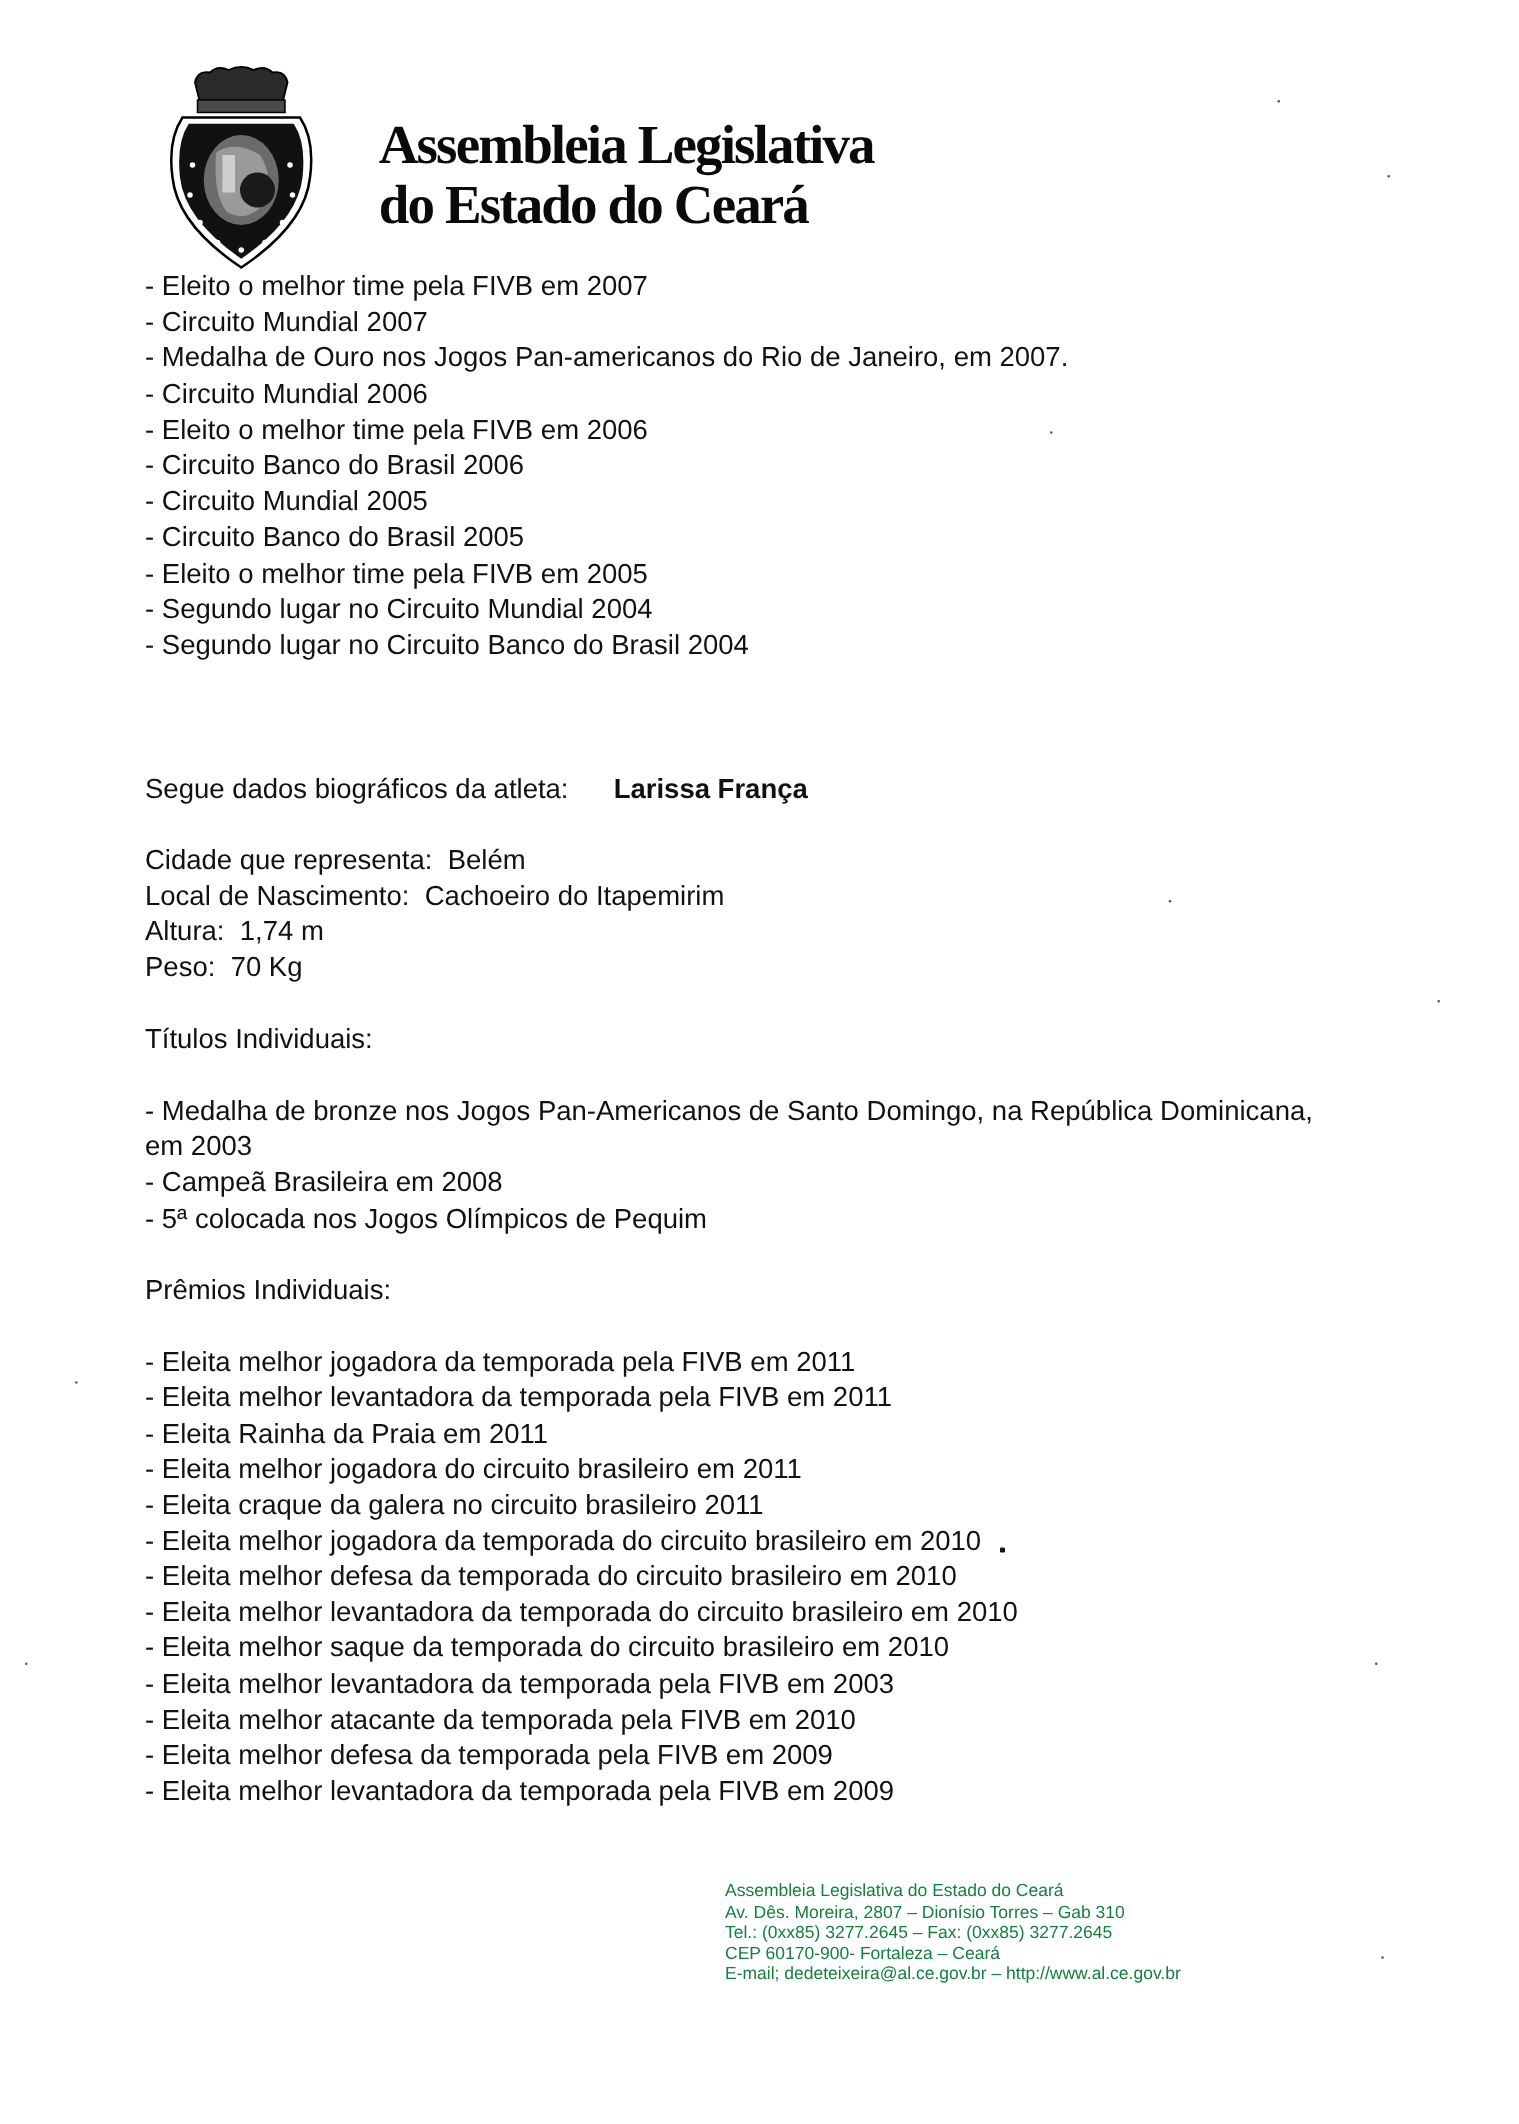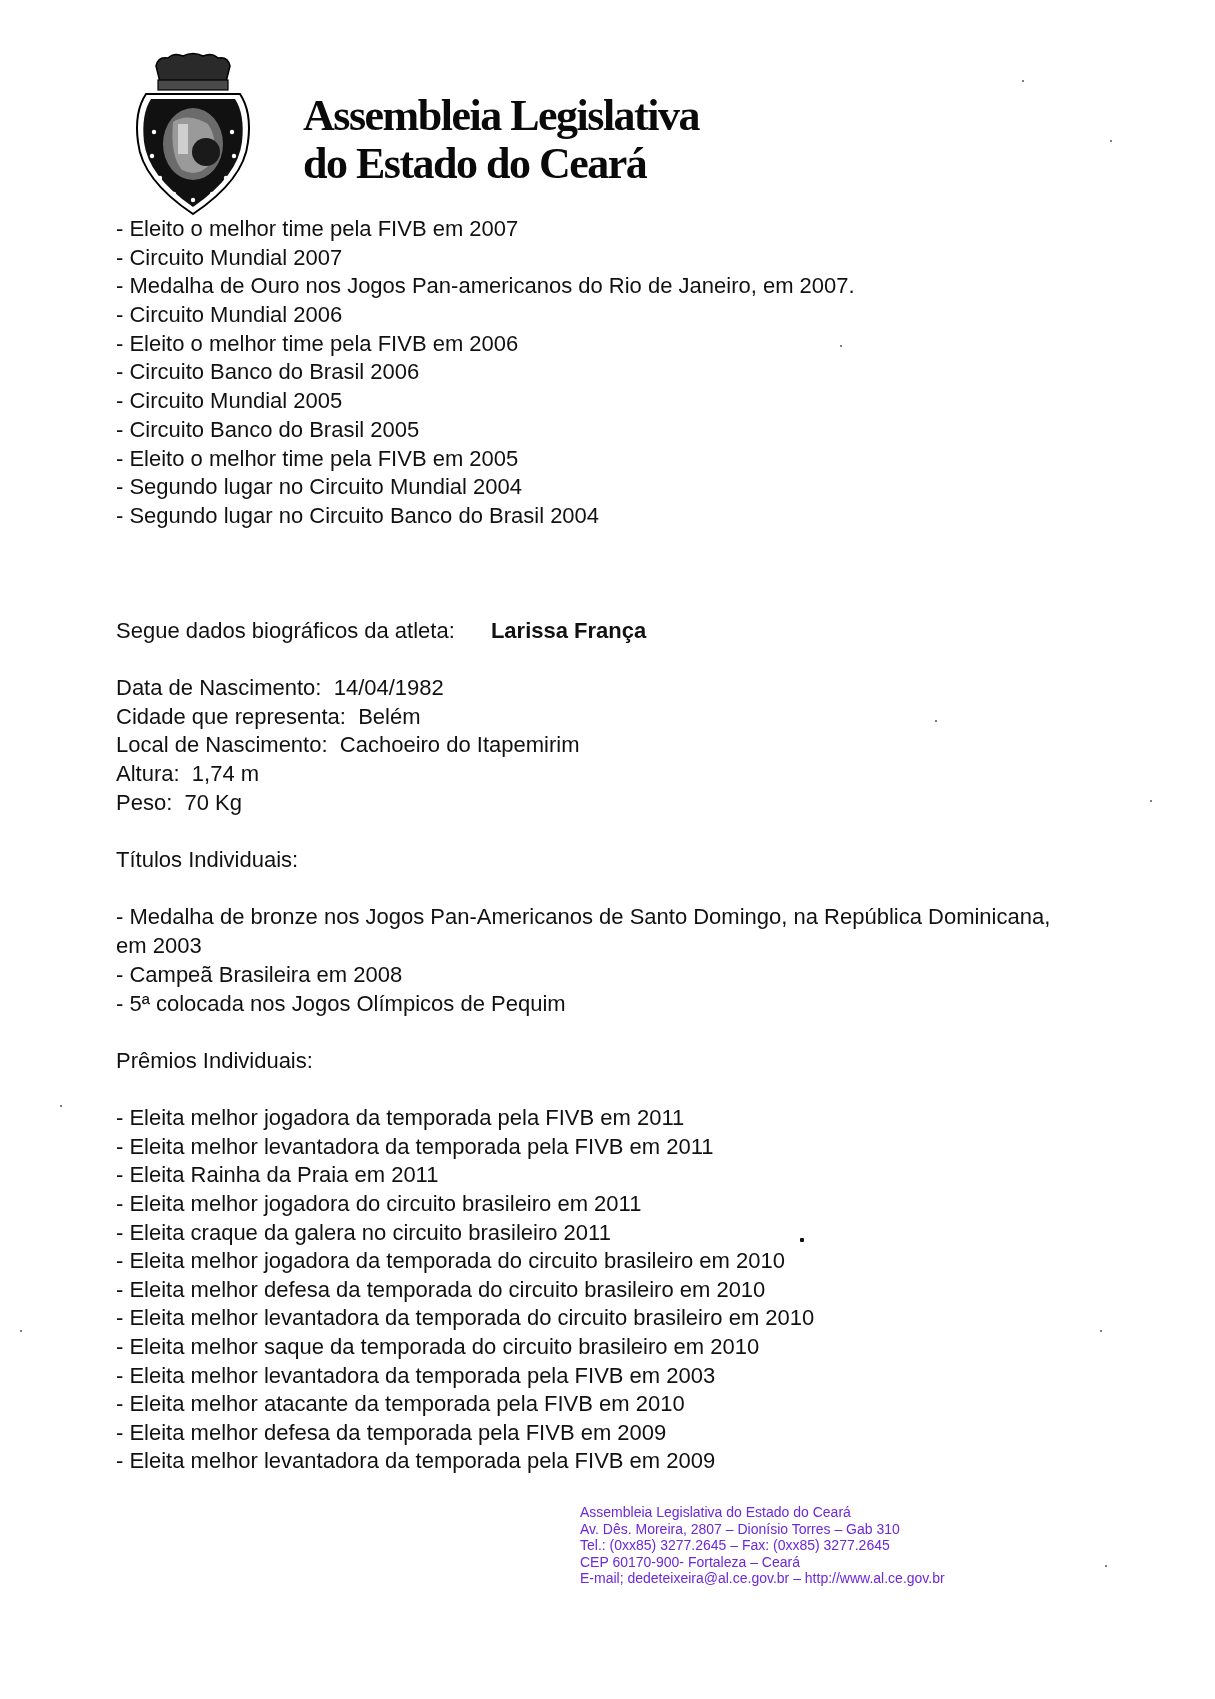--- a/index.html
+++ b/index.html
@@ -75,21 +75,21 @@
 
     .prize-list .line { height: 28.6px; }
 
     
     .footer-address {
       position: absolute;
       left: 580px;
       top: 1504px;
       font-size: 14px;
       line-height: 16.5px;
-      color: #6d28d9;
+      color: #15803d;
     }
     .footer-address div { white-space: nowrap; }
 
     
     .speck {
       position: absolute;
       width: 2px; height: 2px;
       background: #555;
       border-radius: 1px;
     }
@@ -151,24 +151,20 @@
     <div class="spacer-3"></div>
 
     <p class="line">
       <span>Segue dados biográficos da atleta: </span><span class="bold">Larissa França</span>
     </p>
 
     <div class="spacer-1"></div>
 
     <div class="bio-fields">
       <p class="line">
-        <span>Data de Nascimento:</span>&nbsp;
-        <span>14/04/1982</span>
-      </p>
-      <p class="line">
         <span>Cidade que representa:</span>&nbsp;
         <span>Belém</span>
       </p>
       <p class="line">
         <span>Local de Nascimento:</span>&nbsp;
         <span>Cachoeiro do Itapemirim</span>
       </p>
       <p class="line">
         <span>Altura:</span>&nbsp;
         <span>1,74 m</span>

